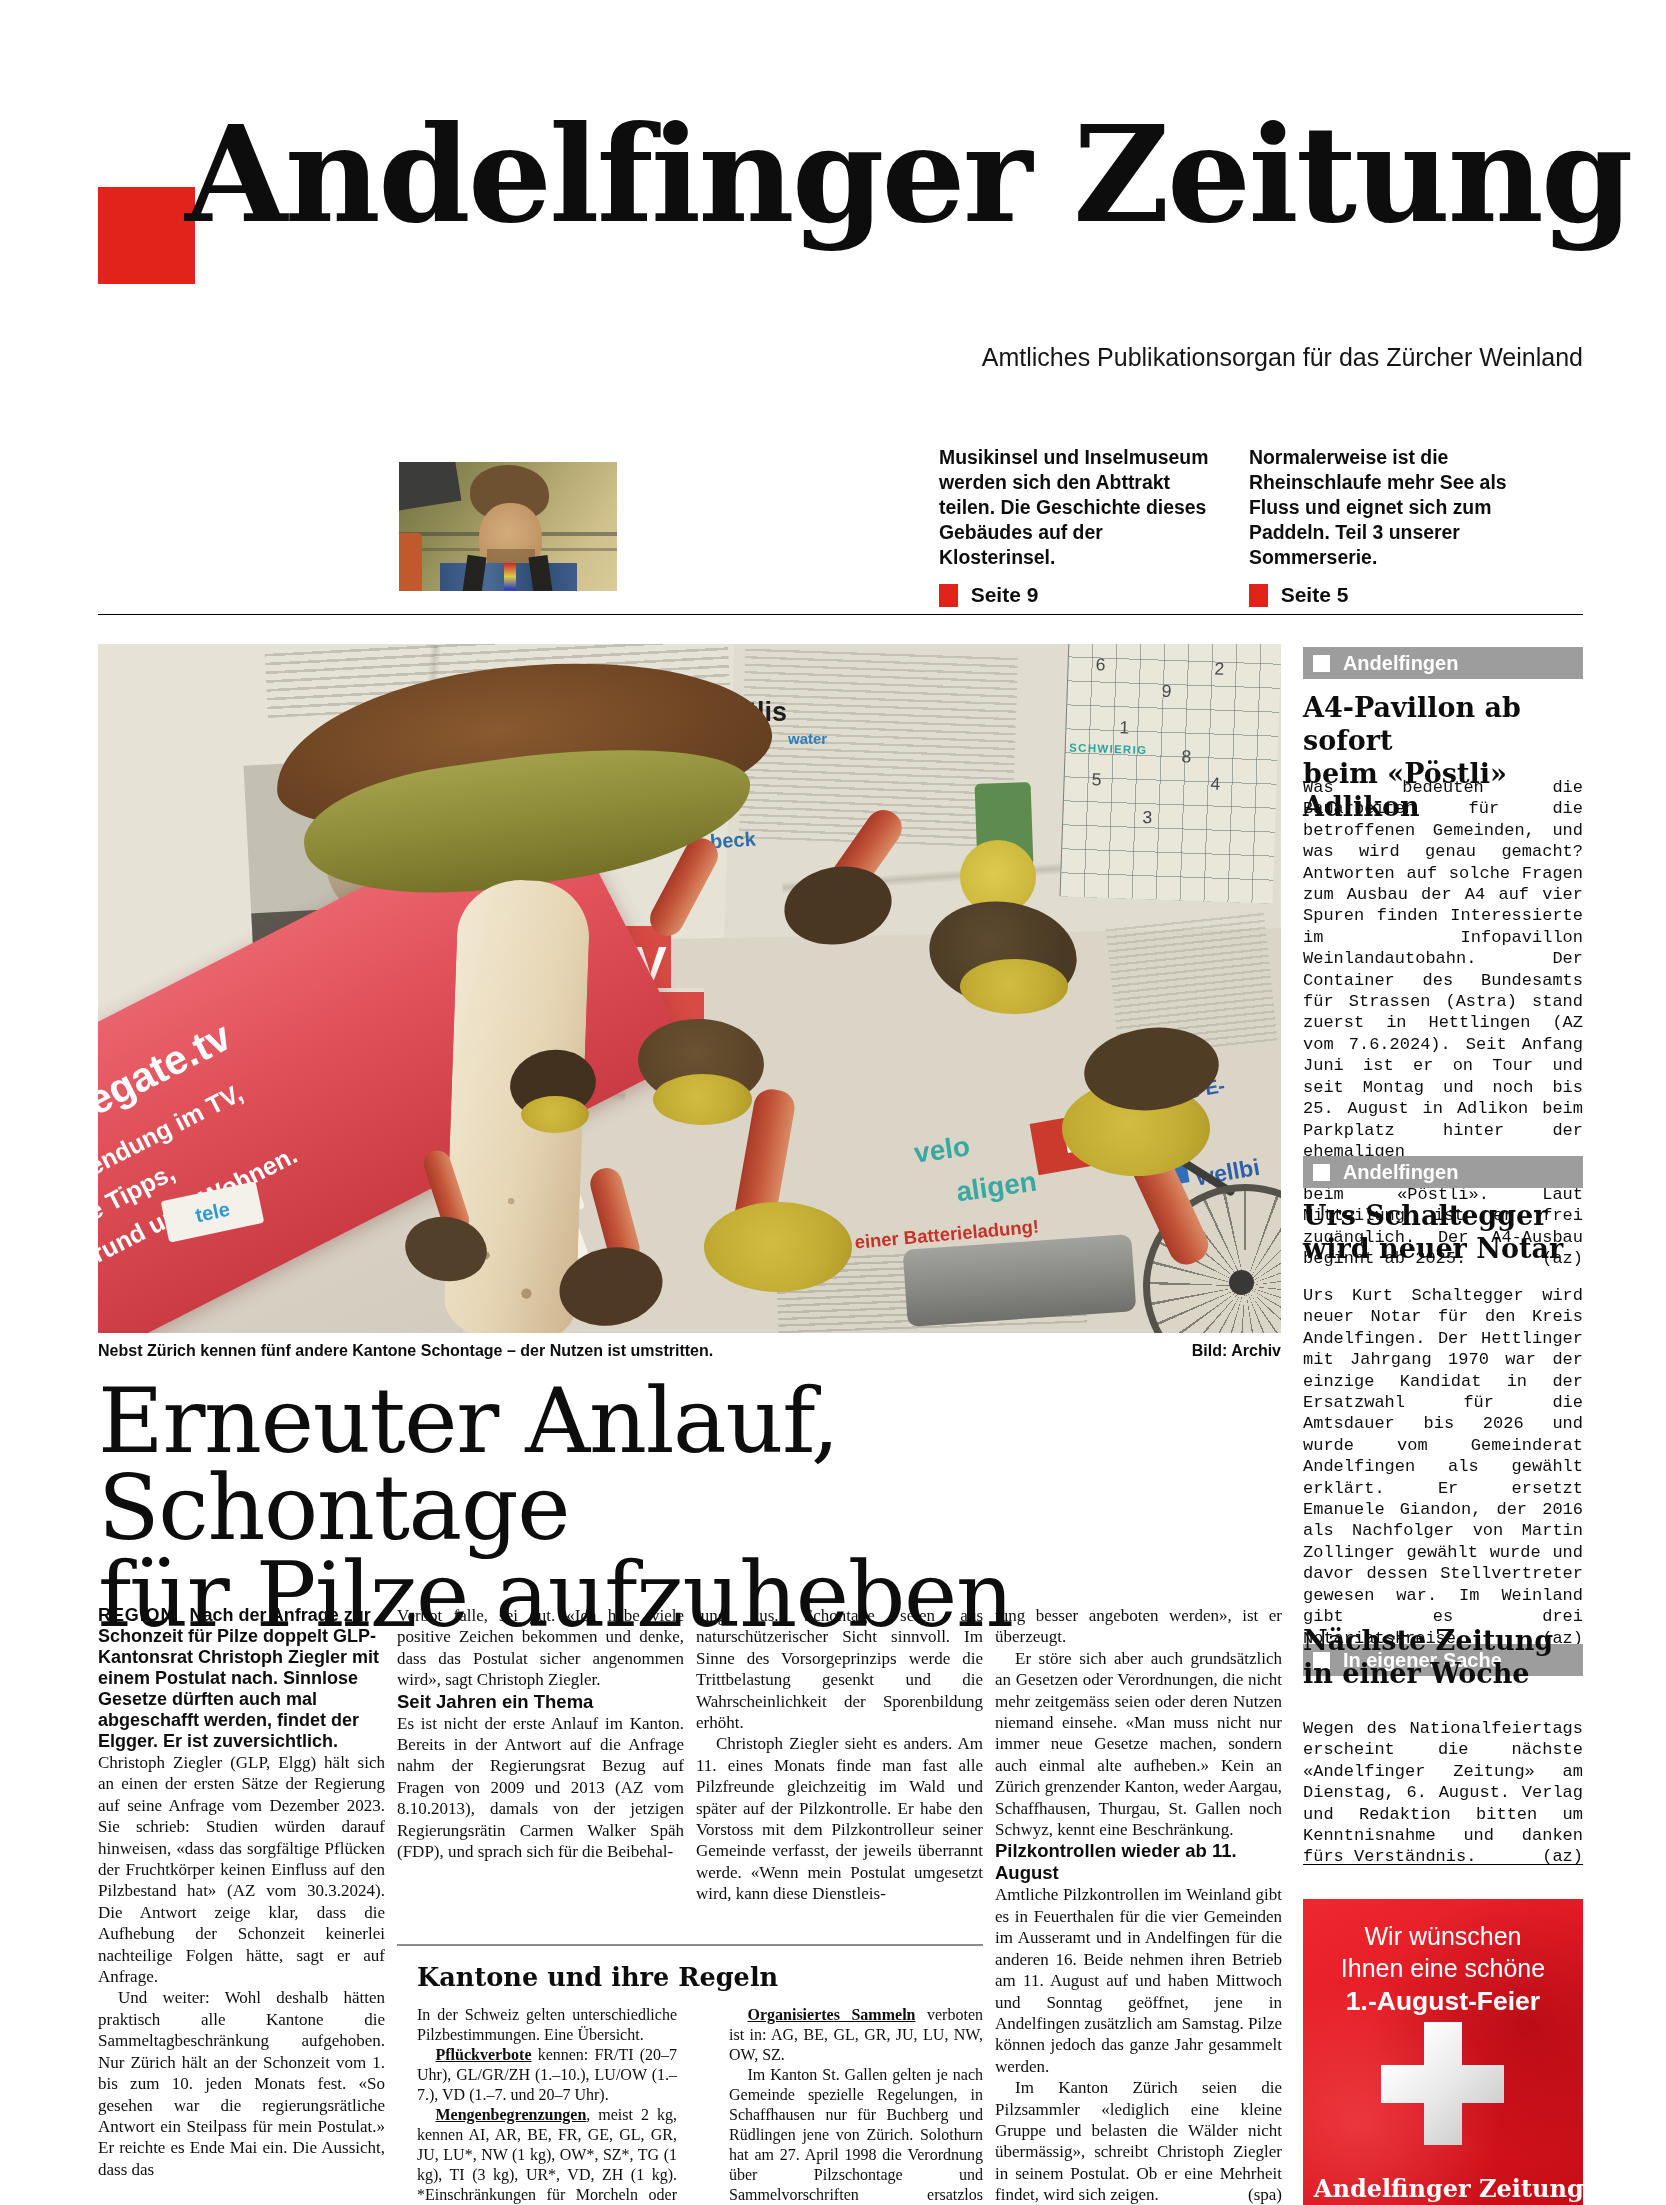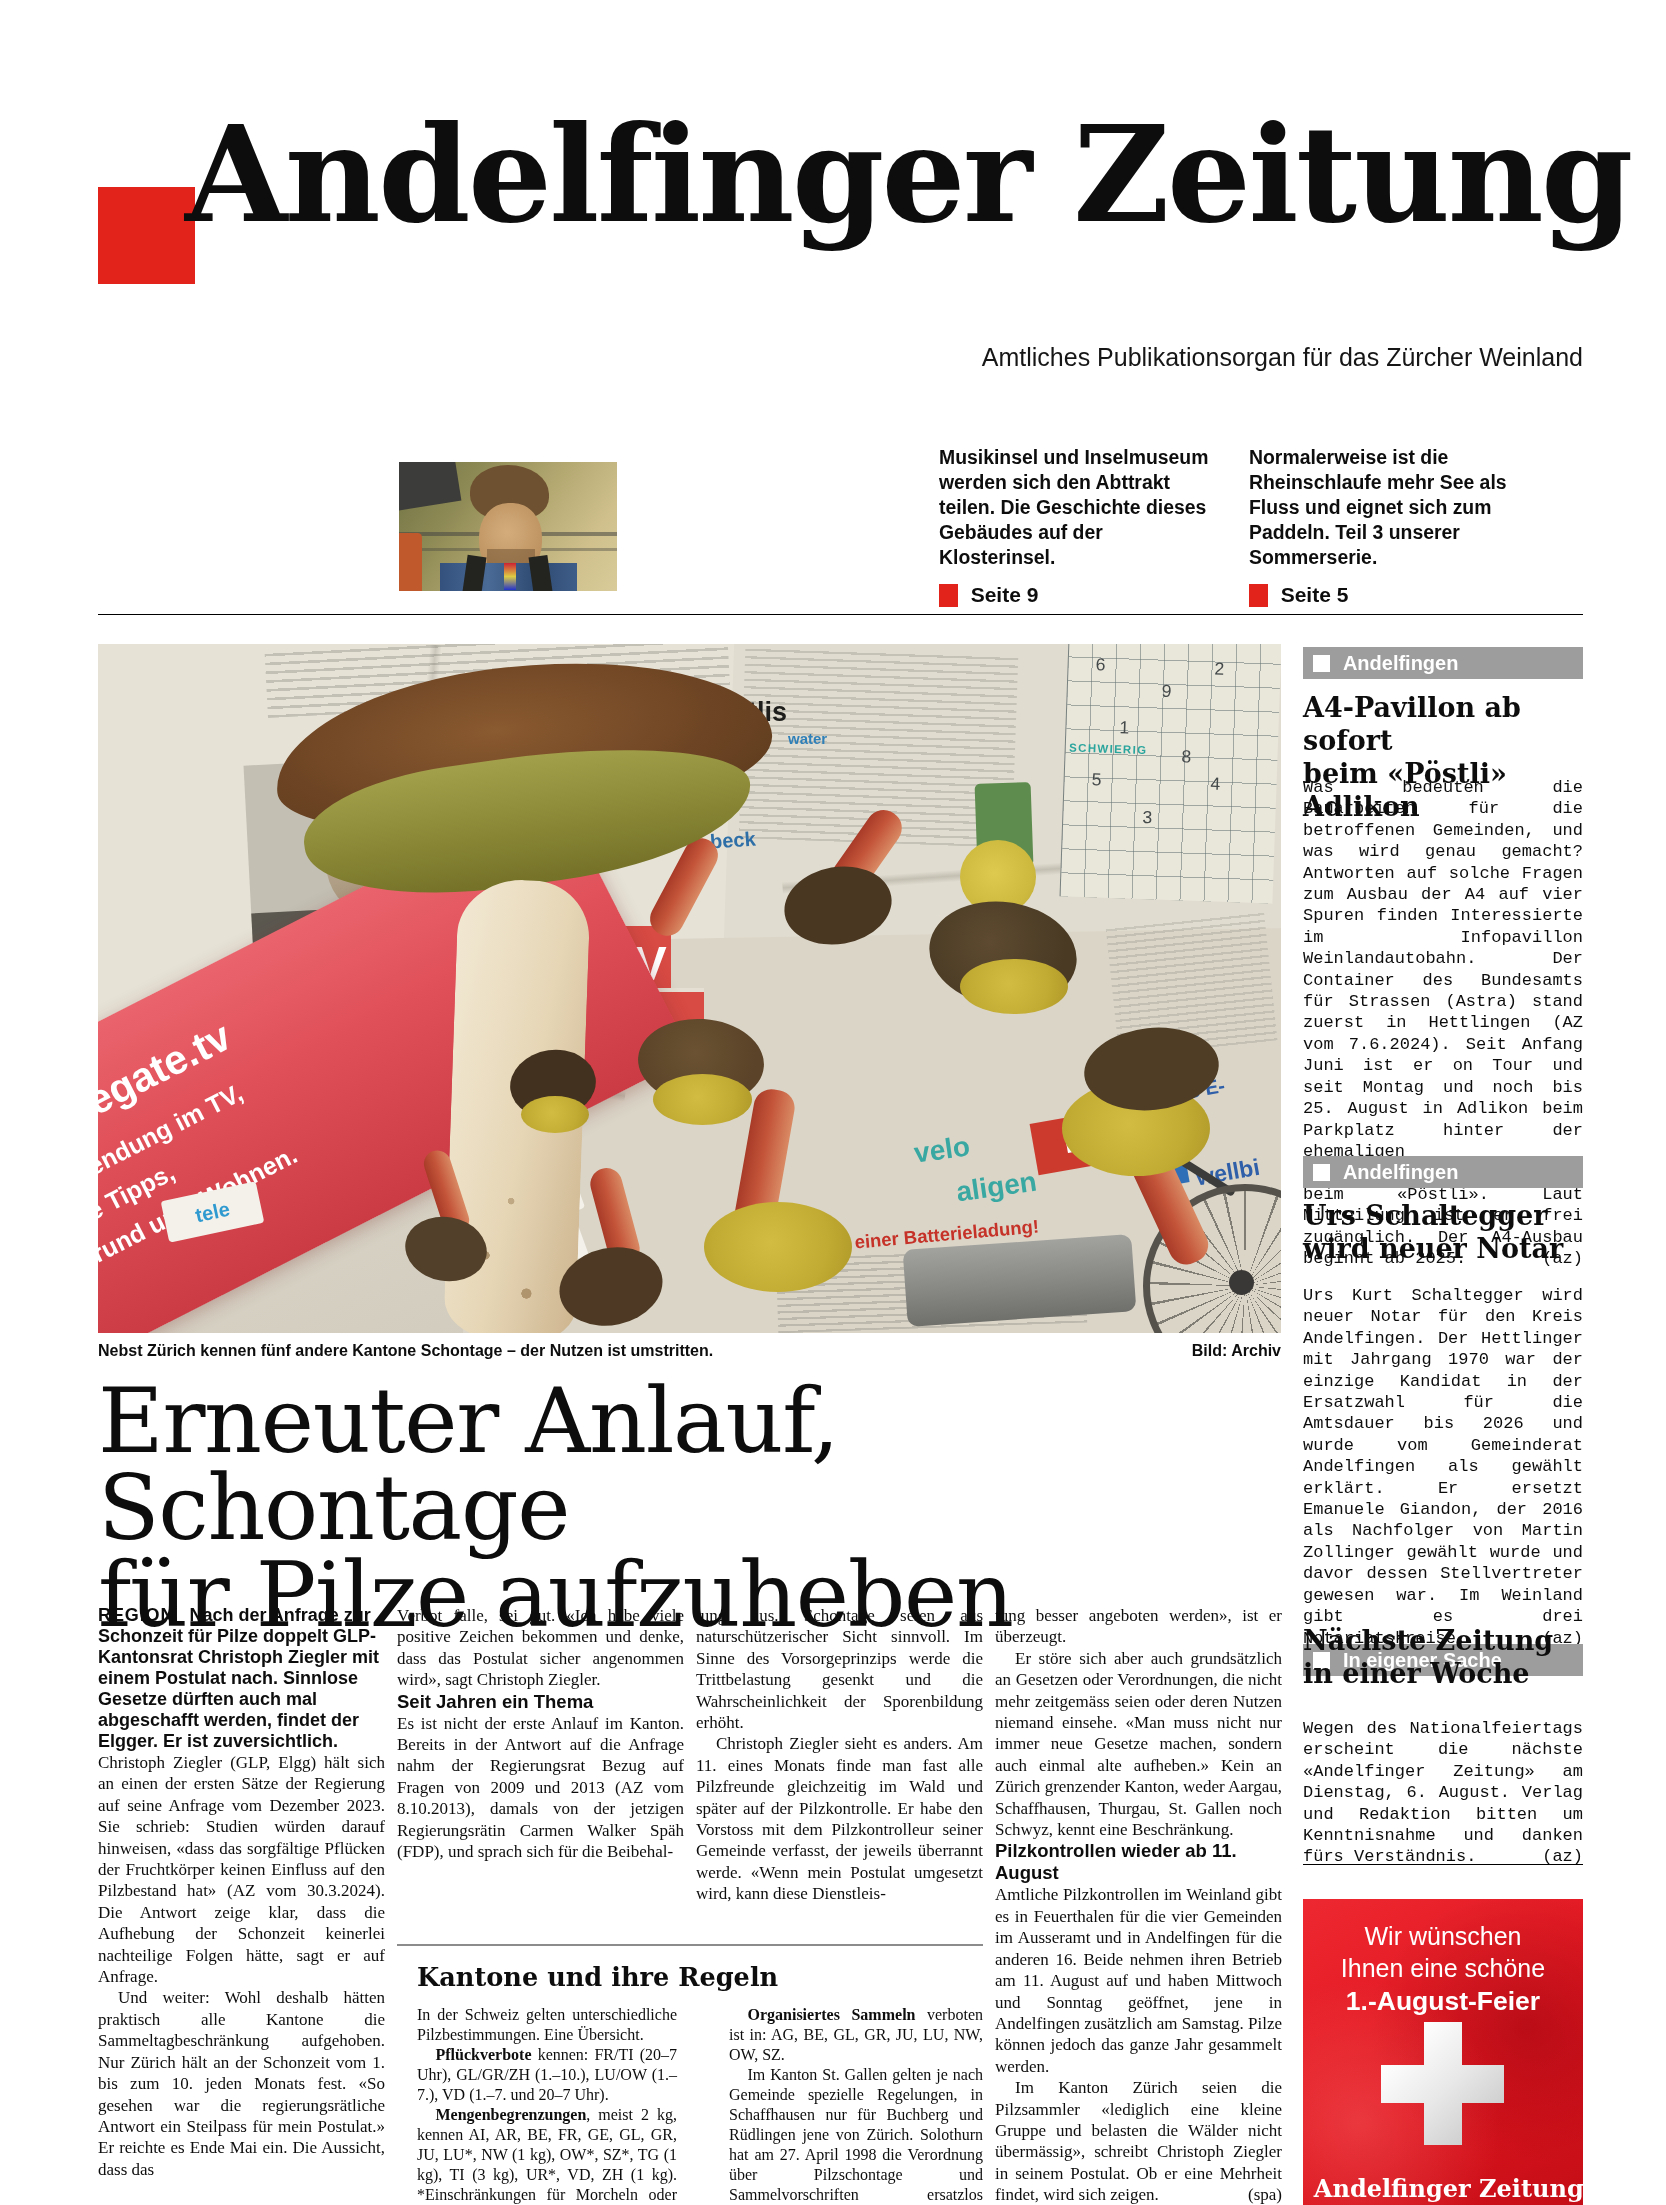--- a/index.html
+++ b/index.html
@@ -183,21 +183,21 @@
   .sig{position:absolute;right:0;bottom:0;background:#fff;padding-left:9.7px;}
   
   .box-rule{position:absolute;left:397px;top:1944px;width:586px;height:2.2px;background:#8c8c8c;}
   .infobox{position:absolute;left:417px;top:1962px;width:566px;font-family:"Liberation Serif",serif;}
   .box-title{font-family:"DejaVu Serif",serif;font-weight:bold;font-size:25.6px;margin-bottom:13.2px;}
   .box-cols{display:flex;gap:52px;}
   .box-col{font-size:16px;line-height:20px;text-align:justify;}
   .bc1{width:260px;}.bc2{width:254px;}
   .box-col p{margin:0;}
   .box-col p.ind{text-indent:18.5px;}
-  .box-col b{font-weight:bold;}
+  .box-col b{font-weight:bold;text-decoration:underline;}
   
   .kicker{position:absolute;left:1303px;width:280px;height:32px;background:var(--kgray);display:flex;align-items:center;gap:13.2px;padding-left:9.7px;box-sizing:border-box;color:#fff;}
   .kicker-sq{width:17px;height:17px;background:#fff;flex:none;}
   .kicker-label{font-size:20px;font-weight:bold;}
   .kb1{top:647px;}.kb2{top:1156px;}.kb3{top:1644px;}
   .sbtitle{position:absolute;left:1303px;width:280px;font-family:"DejaVu Serif",serif;font-weight:bold;font-size:27px;line-height:33px;}
   .st1{top:691px;}.st2{top:1199px;}.st3{top:1624px;}
   .sbody{position:absolute;left:1303px;width:280px;font-family:Liberation Mono, monospace;font-size:17px;line-height:21.4px;text-align:justify;}
   .sb1{top:777px;}.sb2{top:1285px;}.sb3{top:1718px;}
   

